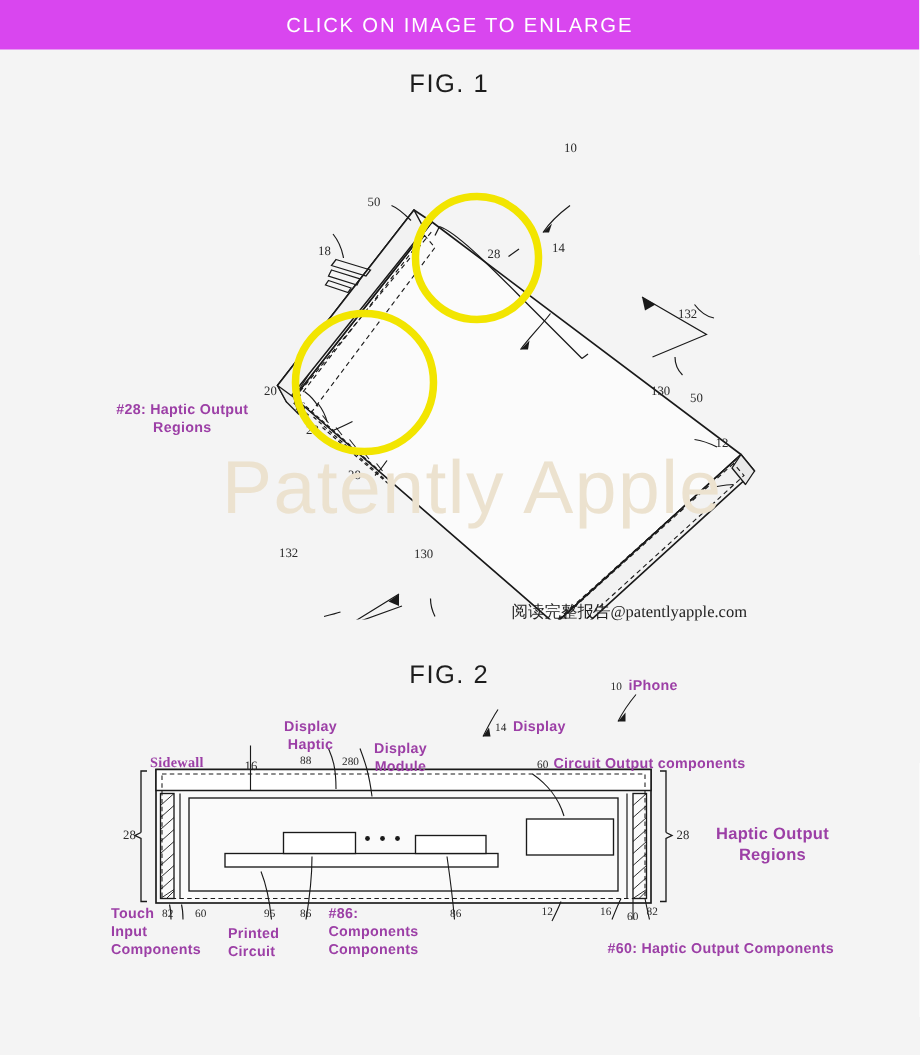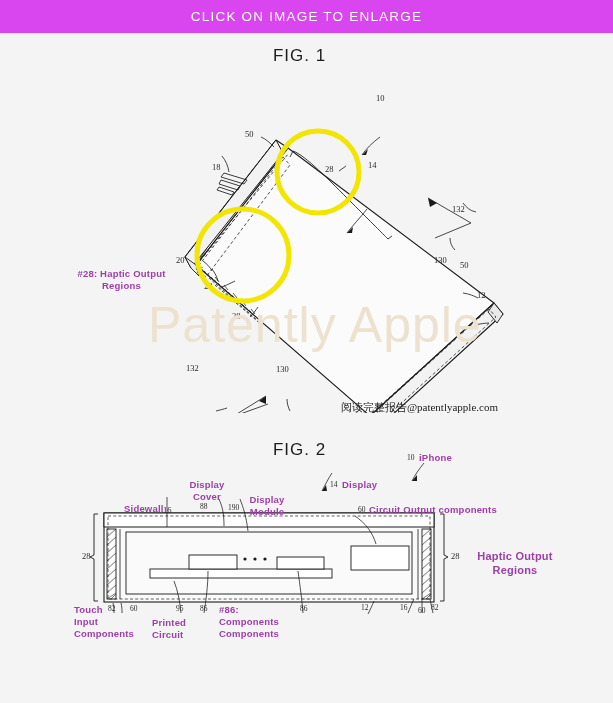--- a/index.html
+++ b/index.html
@@ -328,25 +328,25 @@
       <path d="M 374,188 C 372,193 370,197 368,201"></path>
 
       <path d="M 414,186 C 412,190 410,195 408,200"></path>
 
       <path d="M 422,186 C 422,191 422,196 422,200"></path>
 
       <path d="M 430,186 C 431,191 432,196 433,200"></path>
     </g>
   </svg>
 
-  <div class="plabel" style="left:124px; top:503px;">Sidewall</div>
+  <div class="plabel" style="left:100px; top:503px;font-family:Liberation Serif, serif;">Sidewall</div>
 
   <div class="plabel ctr" style="left:178px; top:479px; width:58px;">
     <div>Display</div>
-    <div>Cover</div>
+    <div>Haptic</div>
   </div>
 
   <div class="plabel ctr" style="left:238px; top:494px; width:58px;">
     <div>Display</div>
     <div>Module</div>
   </div>
 
   <div class="plabel" style="left:419px; top:452px;">iPhone</div>
 
   <div class="plabel" style="left:342px; top:479px;">Display</div>
@@ -367,24 +367,25 @@
   <div class="plabel" style="left:152px; top:617px; width:60px;">
     <div>Printed</div>
     <div>Circuit</div>
   </div>
 
   <div class="plabel" style="left:219px; top:604px; width:78px;">
     <div>#86: Components</div>
     <div>Components</div>
   </div>
 
+  <div class="plabel" style="left:405px; top:627px;">#60: Haptic Output Components</div>
 
   <div class="num" style="left:163px; top:505px;">16</div>
   <div class="num sm" style="left:200px; top:502px;">88</div>
-  <div class="num sm" style="left:228px; top:503px;">190</div>
+  <div class="num sm" style="left:228px; top:503px;">280</div>
   <div class="num sm" style="left:407px; top:453px;">10</div>
   <div class="num sm" style="left:330px; top:480px;">14</div>
   <div class="num sm" style="left:358px; top:505px;">60</div>
   <div class="num" style="left:82px; top:551px;">28</div>
   <div class="num" style="left:451px; top:551px;">28</div>
   <div class="num sm" style="left:108px; top:604px;">82</div>
   <div class="num sm" style="left:130px; top:604px;">60</div>
   <div class="num sm" style="left:176px; top:604px;">95</div>
   <div class="num sm" style="left:200px; top:604px;">86</div>
   <div class="num sm" style="left:300px; top:604px;">86</div>

